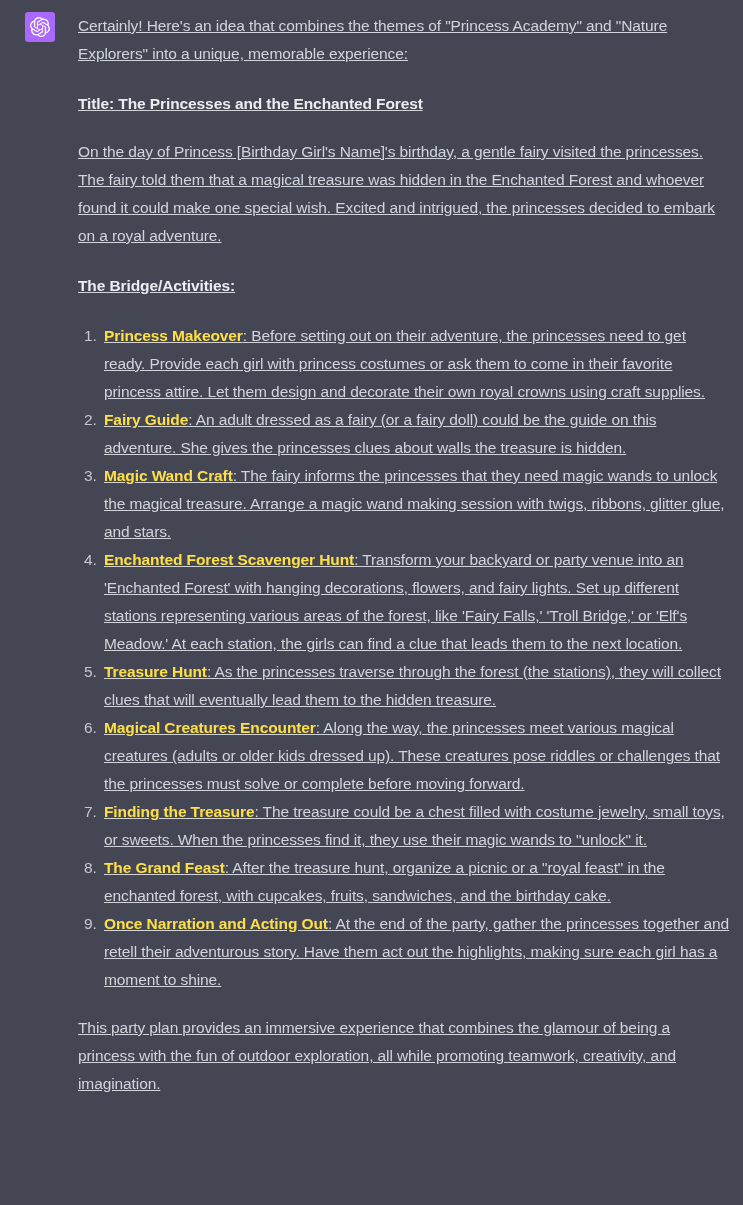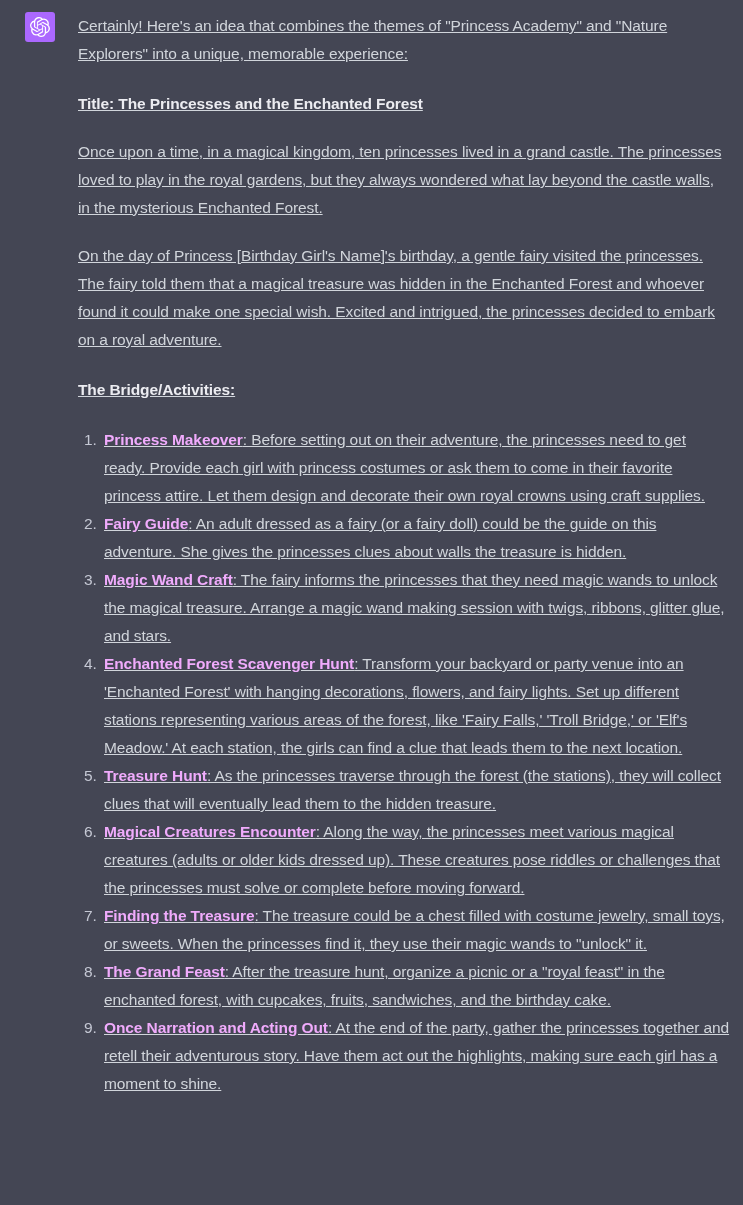--- a/index.html
+++ b/index.html
@@ -49,21 +49,21 @@
   .content ol {
     margin: 0 0 20px 0;
   }
   .content p.bold-heading {
     color: #ececf1;
     font-weight: bold;
     margin-top: 22px;
   }
   .content p:first-child { margin-top: 0; }
   .content strong {
-    color: #f0abfc;
+    color: #fde047;
     font-weight: bold;
   }
   .content ol {
     list-style: decimal;
     padding-left: 23px;
     margin-top: 22px;
   }
   .content ol li {
     padding-left: 3px;
     margin: 0;
@@ -85,33 +85,33 @@
       </svg>
     </span>
   </div>
 
   <div class="content">
 
     <p>Certainly! Here's an idea that combines the themes of "Princess Academy" and "Nature Explorers" into a unique, memorable experience:</p>
 
     <p class="bold-heading">Title: The Princesses and the Enchanted Forest</p>
 
-    <p>Once upon a time, in a magical kingdom, ten princesses lived in a grand castle. The princesses loved to play in the royal gardens, but they always wondered what lay beyond the castle walls, in the mysterious Enchanted Forest.</p>
 
     <p>On the day of Princess [Birthday Girl's Name]'s birthday, a gentle fairy visited the princesses. The fairy told them that a magical treasure was hidden in the Enchanted Forest and whoever found it could make one special wish. Excited and intrigued, the princesses decided to embark on a royal adventure.</p>
 
     <p class="bold-heading">The Bridge/Activities:</p>
 
     <ol>
       <li><strong>Princess Makeover</strong><span>: Before setting out on their adventure, the princesses need to get ready. Provide each girl with princess costumes or ask them to come in their favorite princess attire. Let them design and decorate their own royal crowns using craft supplies.</span></li>
       <li><strong>Fairy Guide</strong><span>: An adult dressed as a fairy (or a fairy doll) could be the guide on this adventure. She gives the princesses clues about walls the treasure is hidden.</span></li>
       <li><strong>Magic Wand Craft</strong><span>: The fairy informs the princesses that they need magic wands to unlock the magical treasure. Arrange a magic wand making session with twigs, ribbons, glitter glue, and stars.</span></li>
       <li><strong>Enchanted Forest Scavenger Hunt</strong><span>: Transform your backyard or party venue into an 'Enchanted Forest' with hanging decorations, flowers, and fairy lights. Set up different stations representing various areas of the forest, like 'Fairy Falls,' 'Troll Bridge,' or 'Elf's Meadow.' At each station, the girls can find a clue that leads them to the next location.</span></li>
       <li><strong>Treasure Hunt</strong><span>: As the princesses traverse through the forest (the stations), they will collect clues that will eventually lead them to the hidden treasure.</span></li>
       <li><strong>Magical Creatures Encounter</strong><span>: Along the way, the princesses meet various magical creatures (adults or older kids dressed up). These creatures pose riddles or challenges that the princesses must solve or complete before moving forward.</span></li>
       <li><strong>Finding the Treasure</strong><span>: The treasure could be a chest filled with costume jewelry, small toys, or sweets. When the princesses find it, they use their magic wands to "unlock" it.</span></li>
       <li><strong>The Grand Feast</strong><span>: After the treasure hunt, organize a picnic or a "royal feast" in the enchanted forest, with cupcakes, fruits, sandwiches, and the birthday cake.</span></li>
       <li><strong>Once Narration and Acting Out</strong><span>: At the end of the party, gather the princesses together and retell their adventurous story. Have them act out the highlights, making sure each girl has a moment to shine.</span></li>
     </ol>
 
+    <p class="outro">This party plan provides an immersive experience that combines the glamour of being a princess with the fun of outdoor exploration, all while promoting teamwork, creativity, and imagination.</p>
 
   </div>
 </div>
 
 </body></html>

